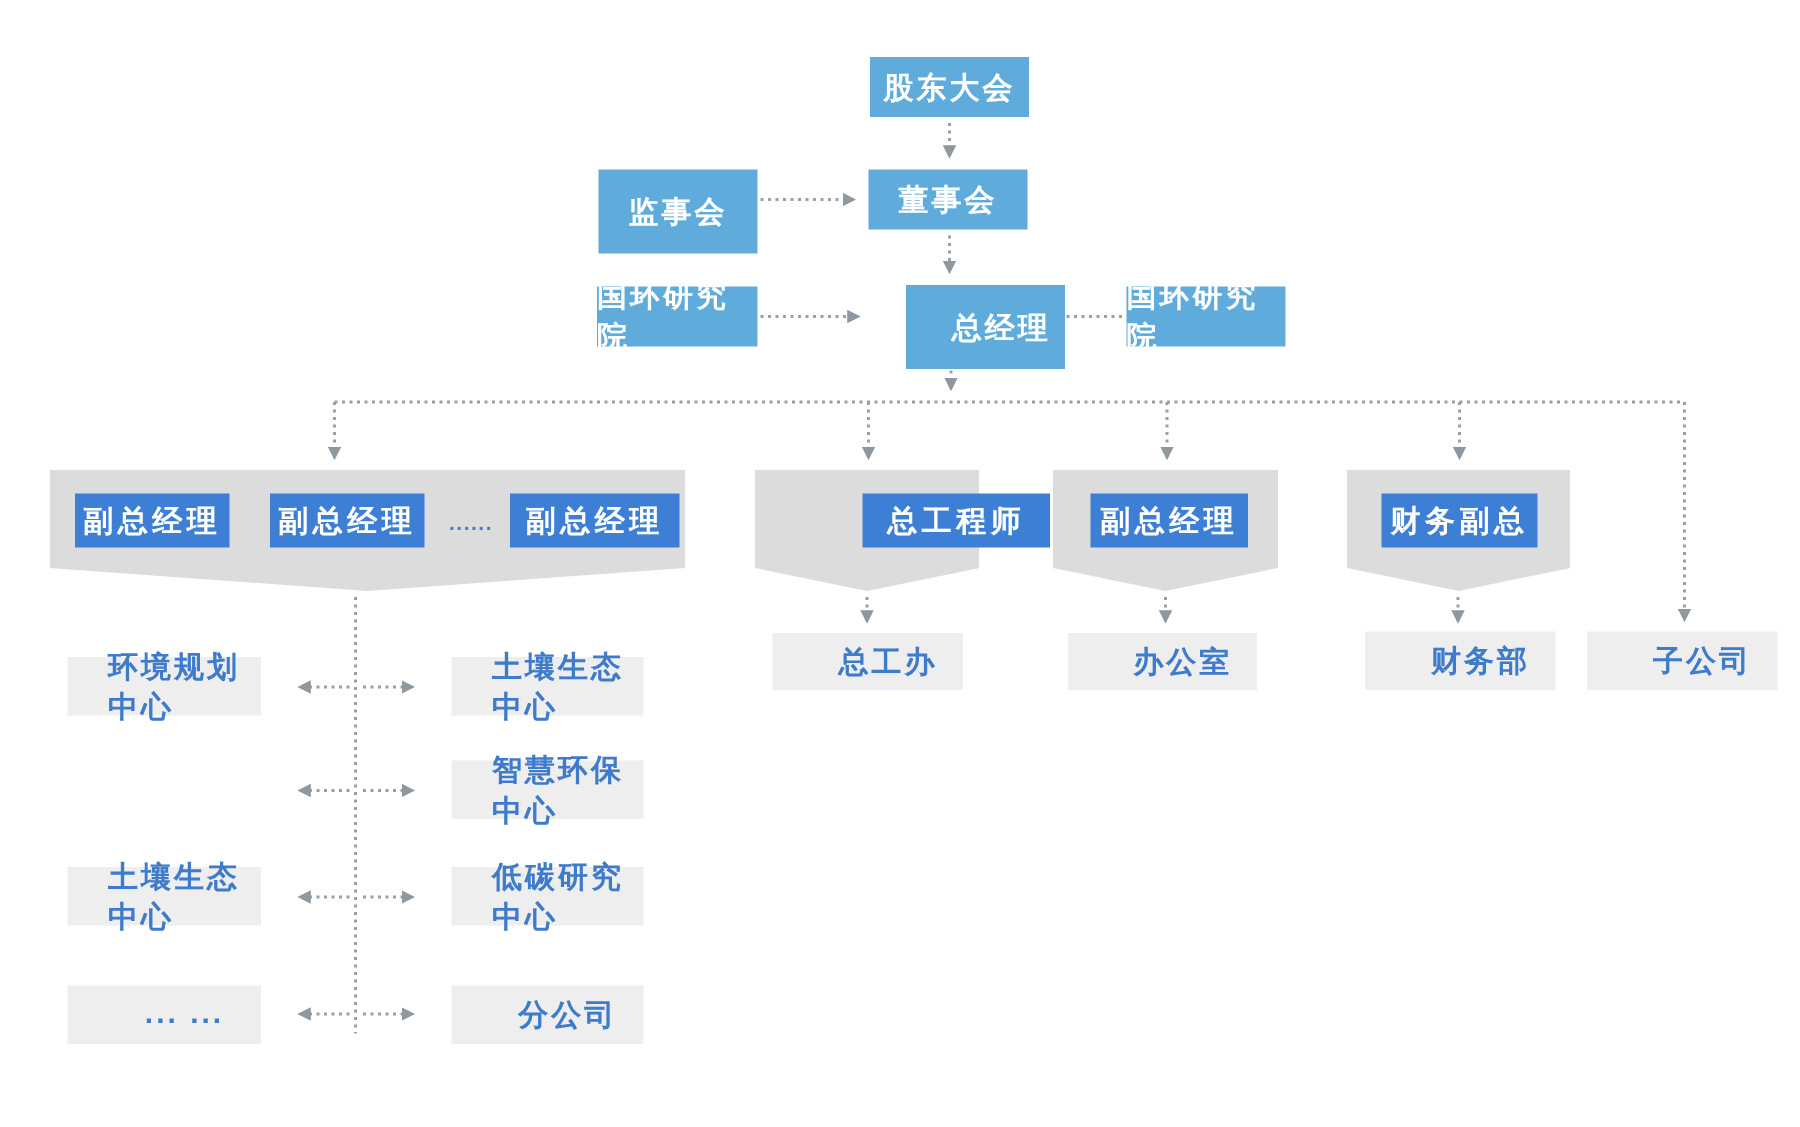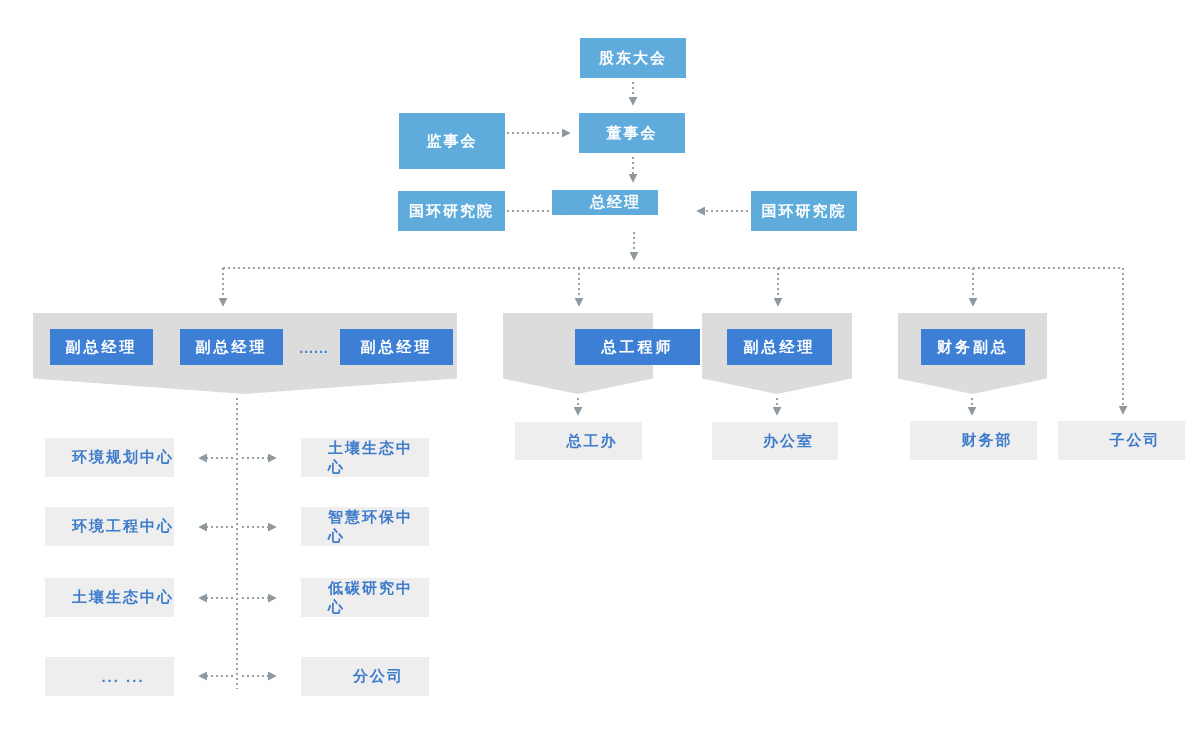--- a/index.html
+++ b/index.html
@@ -3,21 +3,21 @@
 <meta charset="utf-8">
 <style>
   html,body{margin:0;padding:0;background:#ffffff;}
   #canvas{
     position:relative;width:1200px;height:751px;background:#ffffff;overflow:hidden;
     font-family:"Liberation Sans","DejaVu Sans",sans-serif;
   }
   #connectors{position:absolute;left:0;top:0;width:1200px;height:751px;}
   .node{
     position:absolute;display:flex;align-items:center;justify-content:center;
-    font-weight:bold;font-size:15px;letter-spacing:2px;box-sizing:border-box;
+    font-weight:bold;font-size:20px;letter-spacing:2px;box-sizing:border-box;
   }
   .blue-light{background:#5FACDC;color:#ffffff;}
   .blue-strong{background:#3D7FD4;color:#ffffff;letter-spacing:3px;}
   .gray-box{background:#EEEEEE;color:#3E7BCB;padding-left:27px;}
   .banner{
     position:absolute;background:#DCDCDC;
     clip-path:polygon(0 0,100% 0,100% 81%,50% 100%,0 81%);
   }
   .dots{
     position:absolute;color:#3D7FD4;font-weight:bold;font-size:14px;
@@ -68,21 +68,21 @@
   </svg>
 
   <div class="node blue-light" style="left:580px;top:38px;width:106px;height:40px;">股东大会</div>
 
   <div class="node blue-light" style="left:399px;top:113px;width:106px;height:56px;font-family:Liberation Mono, monospace;">监事会</div>
 
   <div class="node blue-light" style="left:579px;top:113px;width:106px;height:40px;">董事会</div>
 
   <div class="node blue-light" style="left:398px;top:191px;width:107px;height:40px;">国环研究院</div>
 
-  <div class="node blue-light" style="left:552px;top:190px;width:106px;height:25px;padding-left:21px;">总经理</div>
+  <div class="node blue-light" style="left:604px;top:190px;width:106px;height:56px;padding-left:21px;">总经理</div>
 
   <div class="node blue-light" style="left:751px;top:191px;width:106px;height:40px;">国环研究院</div>
 
   <div class="banner" style="left:33px;top:313px;width:424px;height:81px;"></div>
   <div class="node blue-strong" style="left:50px;top:329px;width:103px;height:36px;">副总经理</div>
   <div class="node blue-strong" style="left:180px;top:329px;width:103px;height:36px;">副总经理</div>
   <div class="dots" style="left:292px;top:340px;width:44px;">......</div>
   <div class="node blue-strong" style="left:340px;top:329px;width:113px;height:36px;">副总经理</div>
 
   <div class="banner" style="left:503px;top:313px;width:150px;height:81px;"></div>
@@ -93,21 +93,20 @@
 
   <div class="banner" style="left:898px;top:313px;width:149px;height:81px;"></div>
   <div class="node blue-strong" style="left:921px;top:329px;width:104px;height:36px;">财务副总</div>
 
   <div class="node gray-box" style="left:515px;top:422px;width:127px;height:38px;">总工办</div>
   <div class="node gray-box" style="left:712px;top:422px;width:126px;height:38px;">办公室</div>
   <div class="node gray-box" style="left:910px;top:421px;width:127px;height:39px;">财务部</div>
   <div class="node gray-box" style="left:1058px;top:421px;width:127px;height:39px;">子公司</div>
 
   <div class="node gray-box" style="left:45px;top:438px;width:129px;height:39px;">环境规划中心</div>
-  <div class="node gray-box" style="left:45px;top:507px;width:129px;height:39px;">环境工程中心</div>
   <div class="node gray-box" style="left:45px;top:578px;width:129px;height:39px;">土壤生态中心</div>
   <div class="node gray-box" style="left:45px;top:657px;width:129px;height:39px;">... ...</div>
 
   <div class="node gray-box" style="left:301px;top:438px;width:128px;height:39px;">土壤生态中心</div>
   <div class="node gray-box" style="left:301px;top:507px;width:128px;height:39px;">智慧环保中心</div>
   <div class="node gray-box" style="left:301px;top:578px;width:128px;height:39px;">低碳研究中心</div>
   <div class="node gray-box" style="left:301px;top:657px;width:128px;height:39px;">分公司</div>
 
 </div>
 

